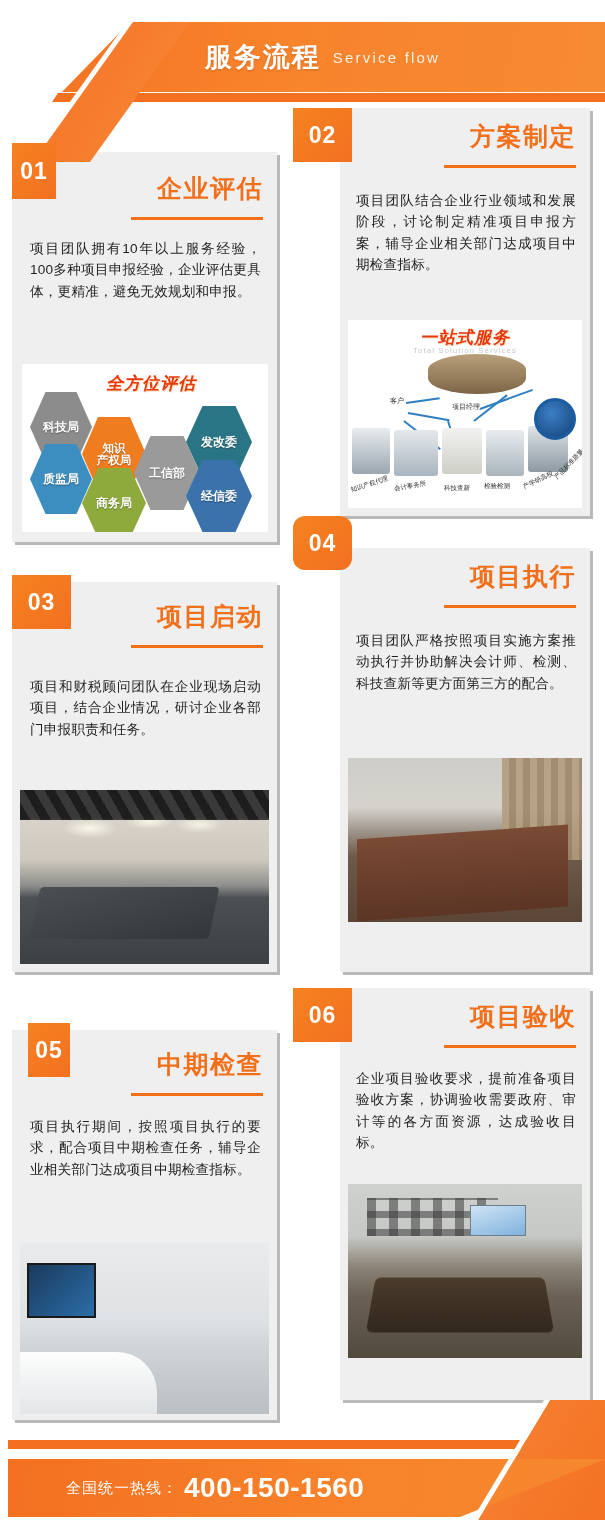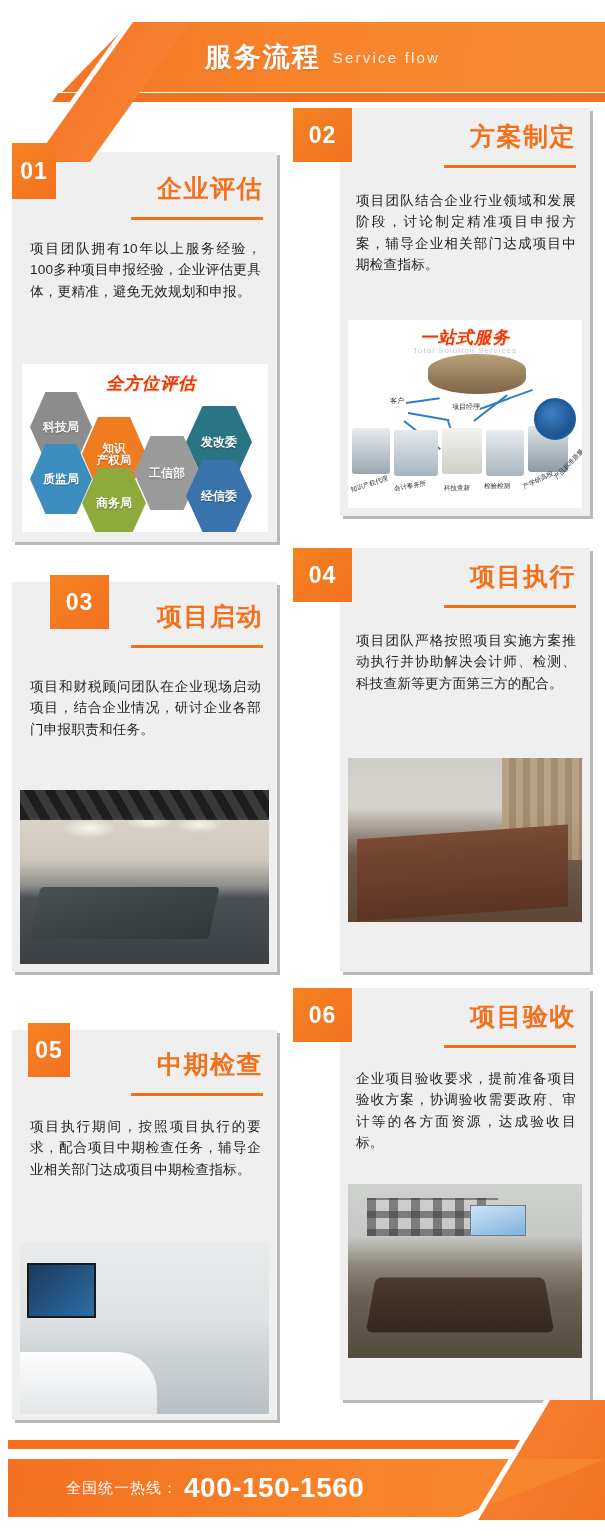--- a/index.html
+++ b/index.html
@@ -436,29 +436,29 @@
     </div>
   </div>
   <div class="badge" style="left:293px; top:108px; width:59px; height:54px;">02</div>
 
   <div class="card" style="left:12px; top:582px; width:265px; height:390px;">
     <div class="card-title" style="position:absolute; right:14px; top:22px; width:200px;">项目启动</div>
     <div class="title-rule" style="position:absolute; right:14px; top:56px; width:132px;"></div>
     <div class="card-body" style="position:absolute; left:18px; right:16px; top:94px;">项目和财税顾问团队在企业现场启动项目，结合企业情况，研讨企业各部门申报职责和任务。</div>
     <div class="photo ph-meeting1" style="position:absolute; left:8px; top:208px; width:249px; height:174px;"></div>
   </div>
-  <div class="badge" style="left:12px; top:575px; width:59px; height:54px;margin-left:38px;">03</div>
+  <div class="badge" style="left:12px; top:575px; width:59px; height:54px;">03</div>
 
   <div class="card" style="left:340px; top:548px; width:250px; height:424px;">
     <div class="card-title" style="position:absolute; right:14px; top:16px; width:200px;">项目执行</div>
     <div class="title-rule" style="position:absolute; right:14px; top:50px; width:132px;"></div>
     <div class="card-body" style="position:absolute; left:16px; right:14px; top:82px;">项目团队严格按照项目实施方案推动执行并协助解决会计师、检测、科技查新等更方面第三方的配合。</div>
     <div class="photo ph-meeting2" style="position:absolute; left:8px; top:210px; width:234px; height:164px;"></div>
   </div>
-  <div class="badge" style="left:293px; top:548px; width:59px; height:54px;">04</div>
+  <div class="badge" style="left:293px; top:516px; width:59px; height:54px;border-radius:12px;">04</div>
 
   <div class="card" style="left:12px; top:1030px; width:265px; height:390px;">
     <div class="card-title" style="position:absolute; right:14px; top:22px; width:200px;">中期检查</div>
     <div class="title-rule" style="position:absolute; right:14px; top:56px; width:132px;"></div>
     <div class="card-body" style="position:absolute; left:18px; right:16px; top:86px;">项目执行期间，按照项目执行的要求，配合项目中期检查任务，辅导企业相关部门达成项目中期检查指标。</div>
     <div class="photo ph-showroom" style="position:absolute; left:8px; top:212px; width:249px; height:172px;"></div>
   </div>
   <div class="badge" style="left:28px; top:1023px; width:42px; height:54px;">05</div>
 
   <div class="card" style="left:340px; top:988px; width:250px; height:412px;">

